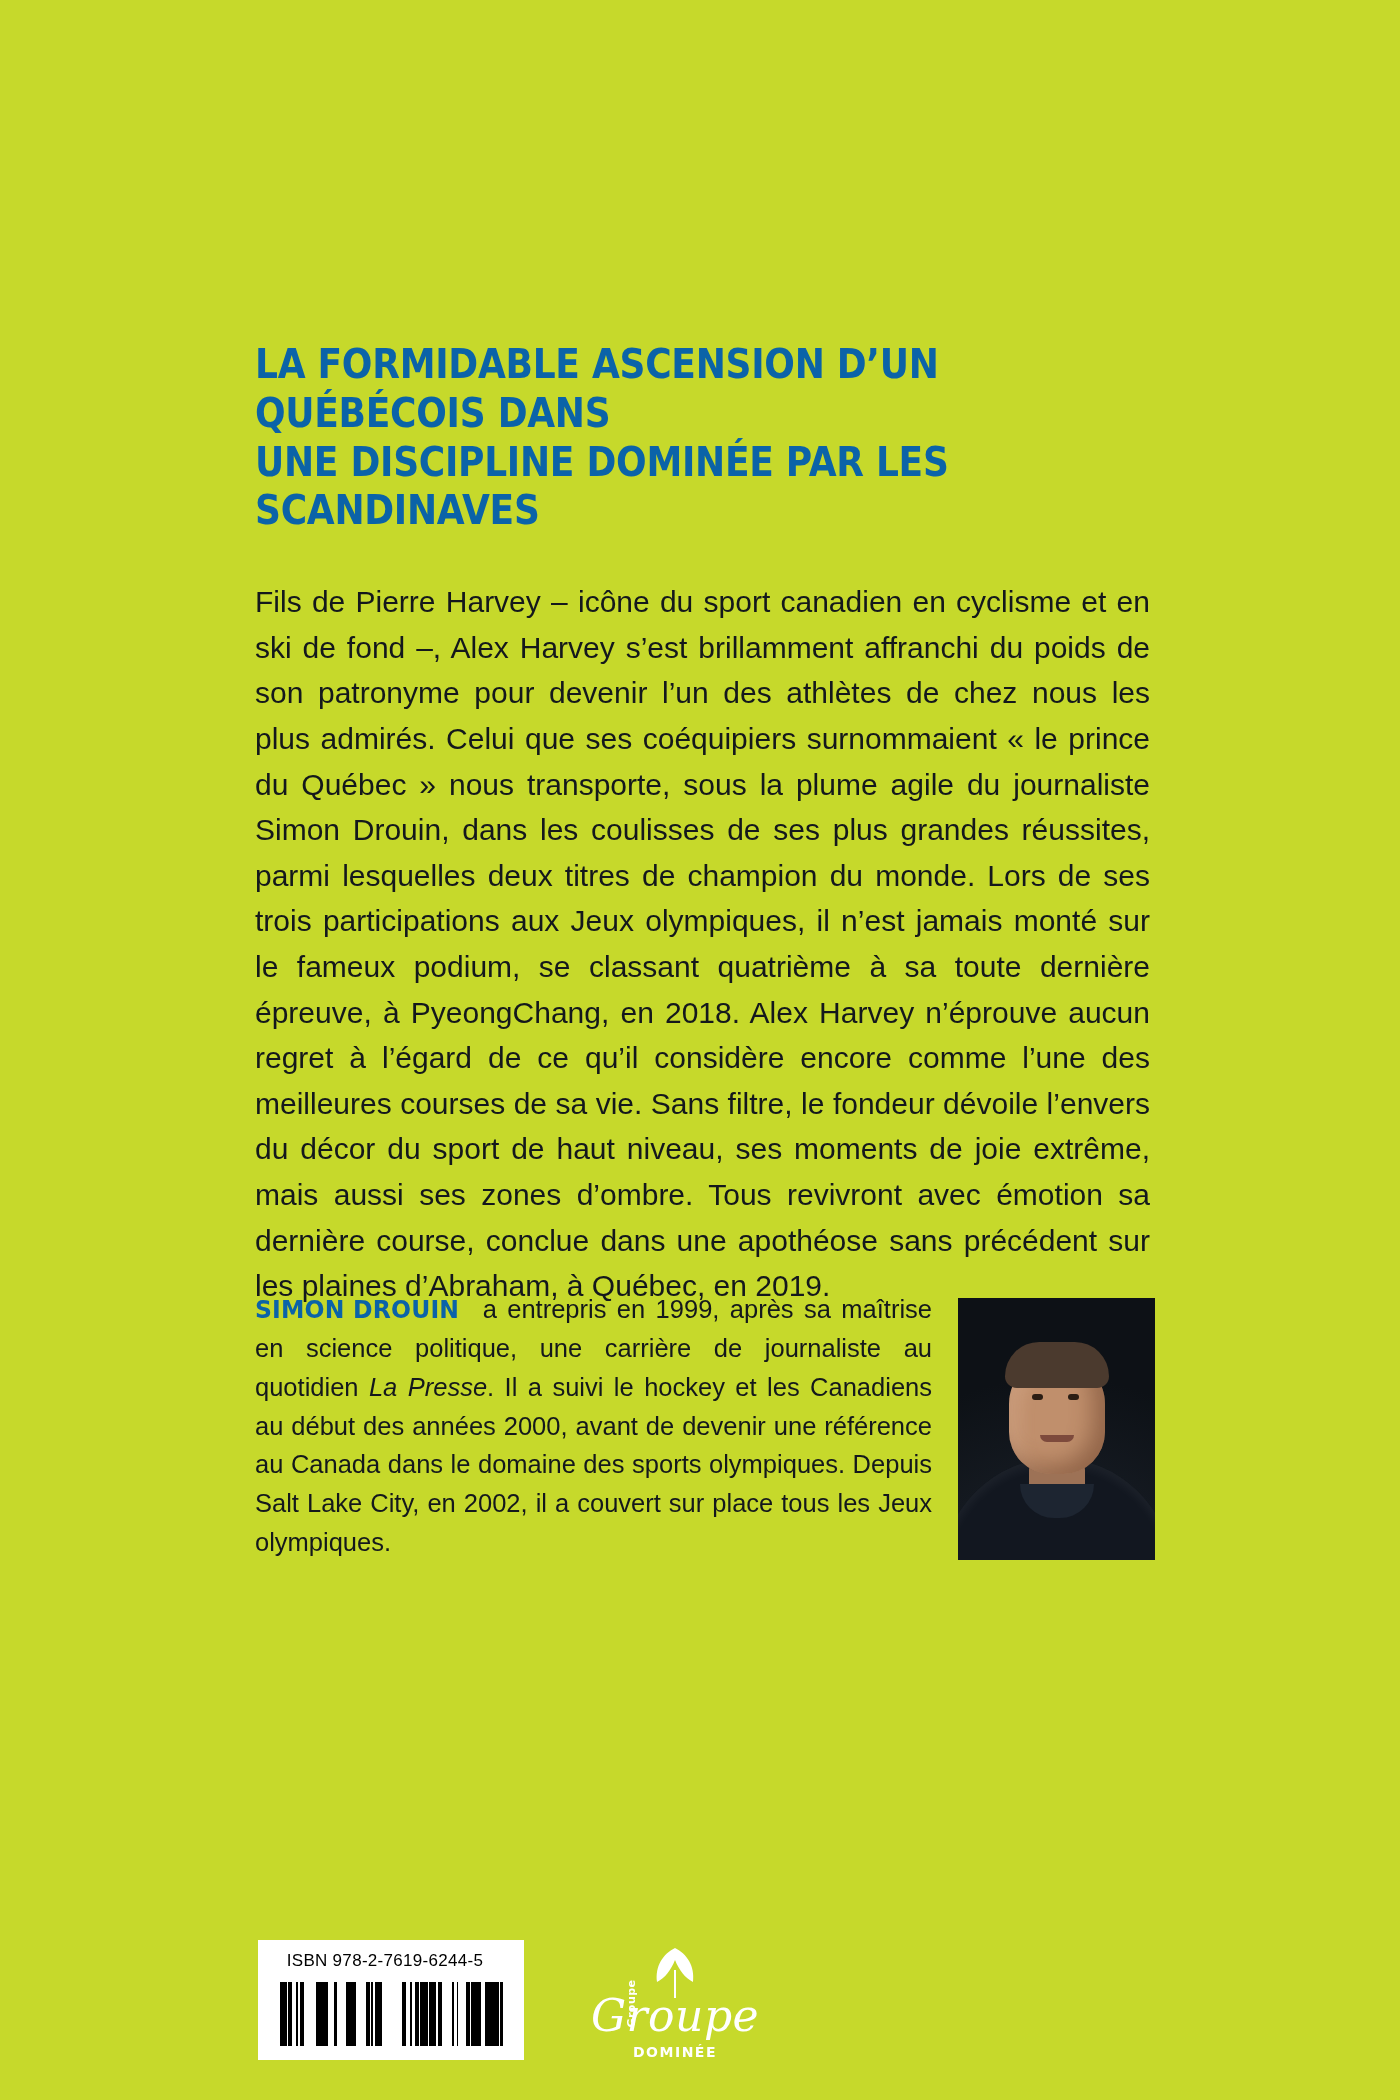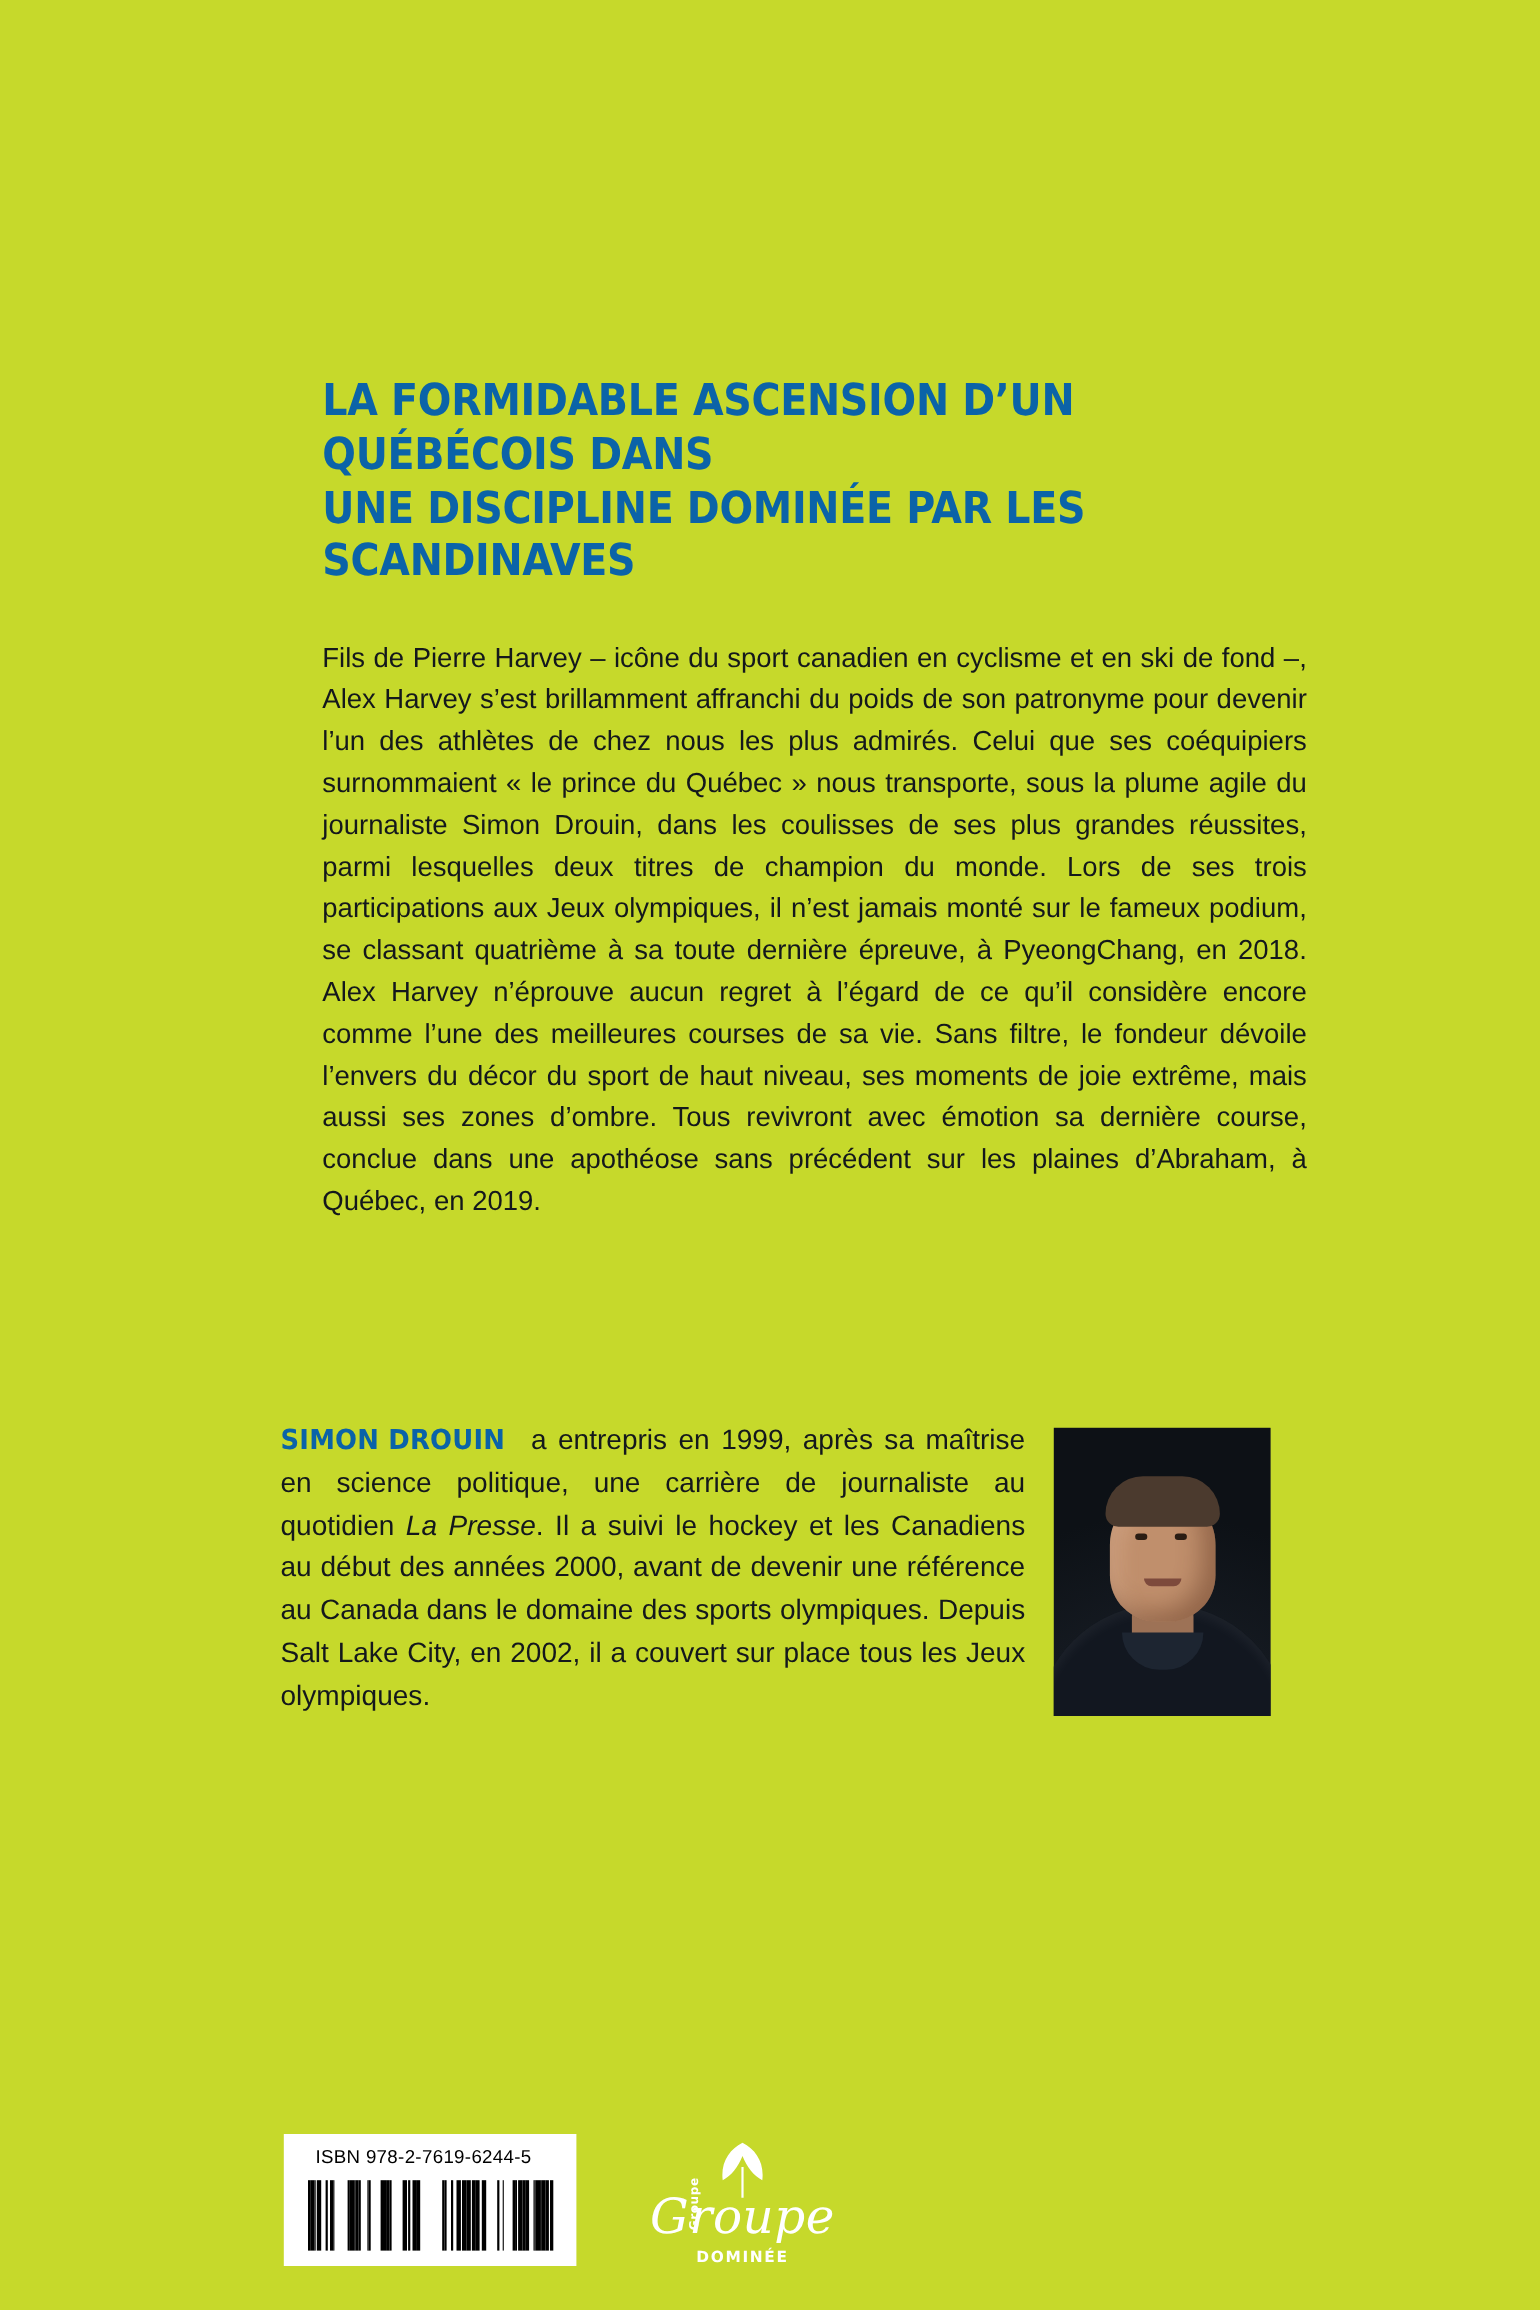--- a/index.html
+++ b/index.html
@@ -21,39 +21,38 @@
     top: 0;
     width: 1400px;
     height: 2100px;
   }
 
   .content {
     position: absolute;
     left: 255px;
     top: 340px;
     width: 900px;
-    margin-left: 38px;
   }
 
   .headline {
     color: #0b63a8;
     font-family: "DejaVu Sans", sans-serif;
     font-weight: bold;
     font-size: 40px;
     line-height: 1.22;
     letter-spacing: -0.3px;
     margin: 0 0 44px 0;
     transform: scaleX(0.90);
     transform-origin: left top;
     white-space: pre-line;
   }
 
   .blurb {
     color: #14181c;
-    font-size: 25px;
+    font-size: 30px;
     line-height: 1.52;
     margin: 0;
     text-align: justify;
     text-justify: inter-word;
     width: 895px;
     white-space: pre-line;
   }
 
   .bio-block {
     position: absolute;

